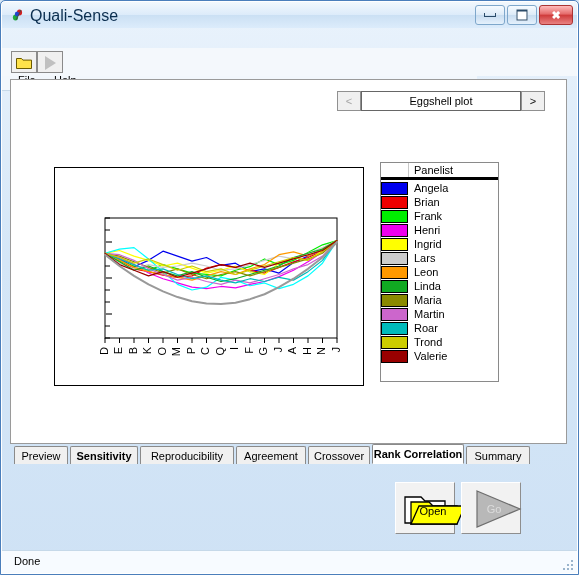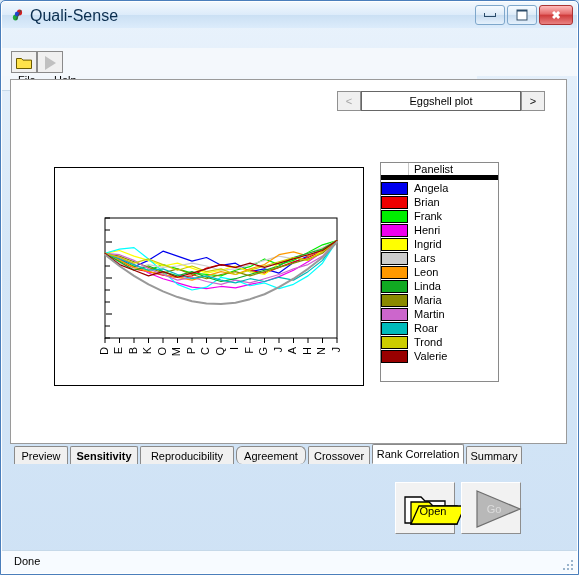--- a/index.html
+++ b/index.html
@@ -135,42 +135,42 @@
     position:absolute;left:43px;top:316px;width:310px;text-align:center;
     font-size:11px;color:#000;
   }
 
   
   .legend{
     position:absolute;left:369px;top:82px;width:119px;height:220px;
     border:1px solid #8a8a8a;background:#fff;box-sizing:border-box;
   }
   .legend-head{
-    display:flex;height:17px;border-bottom:5px solid #000000;
+    display:flex;height:17px;border-bottom:3px solid #000000;
     box-sizing:border-box;
   }
   .legend-head .c1{width:28px;border-right:1px solid #c8c8c8;box-sizing:border-box;}
   .legend-head .c2{flex:1;display:flex;align-items:center;padding-left:5px;font-size:11px;color:#000;}
   .legend-rows{padding-top:1px;}
   .lrow{display:flex;height:14px;align-items:center;}
   .lswatch{width:27px;height:13px;margin-left:0px;border:1px solid #000;box-sizing:border-box;}
   .lname{padding-left:6px;font-size:11px;color:#000;line-height:13px;}
 
   
   .tabs{position:absolute;left:9px;top:443px;width:557px;height:20px;}
   .tab{
     position:absolute;top:2px;height:18px;box-sizing:border-box;
     border:1px solid #8a8a8a;border-bottom:none;
     background:#f0f0f0;
     display:flex;align-items:center;justify-content:center;
     font-size:11px;color:#000;padding:0 6px;white-space:nowrap;
     border-radius:2px 2px 0 0;
   }
   .tab.active{
-    top:0;height:20px;background:#ffffff;font-weight:normal;
+    top:0;height:20px;background:#ffffff;font-weight:bold;
     border:1px solid #8a8a8a;border-bottom:1px solid #fff;
     z-index:5;
   }
 
   
   .bigbtn{
     position:absolute;width:60px;height:52px;box-sizing:border-box;
     border:1px solid #8e8e8e;
     border-top-color:#ffffff;border-left-color:#ffffff;
     background:#f2f2f2;
@@ -383,24 +383,24 @@
             <div class="lname">Valerie</div>
           </div>
         </div>
     </div>
   </div>
 
   <div class="tabs" id="tabs">
       <div class="tab" style="left: 4px; width: 54px;">Preview</div>
       <div class="tab" style="left: 60px; width: 68px; font-weight: bold;">Sensitivity</div>
       <div class="tab" style="left: 130px; width: 94px;">Reproducibility</div>
-      <div class="tab" style="left: 226px; width: 70px; border-radius: 6px;">Agreement</div>
+      <div class="tab" style="left: 226px; width: 70px;">Agreement</div>
       <div class="tab" style="left: 298px; width: 62px;">Crossover</div>
       <div class="tab active" style="left: 362px; width: 92px;">Rank Correlation</div>
-      <div class="tab" style="left: 456px; width: 56px;">Summary</div>
+      <div class="tab" style="left: 456px; width: 64px;">Summary</div>
     </div>
 
   <div class="bigbtn" id="open-button">
     <svg class="open-art" viewBox="0 0 60 36">
       <path d="M3 6 h16 l4 4 h20 v22 h-40 z" fill="#ffffff" stroke="#000" stroke-width="1.3"></path>
       <path d="M9 11 h18 l4 4 h24 v18 h-46 z" fill="#ffff00" stroke="#000" stroke-width="1.3"></path>
       <path d="M9 33 l8 -18 h46 l-8 18 z" fill="#ffff00" stroke="#000" stroke-width="1.3"></path>
       <text x="31" y="24" font-family="Liberation Sans, sans-serif" font-size="11" text-anchor="middle" fill="#000">Open</text>
     </svg>
   </div>

